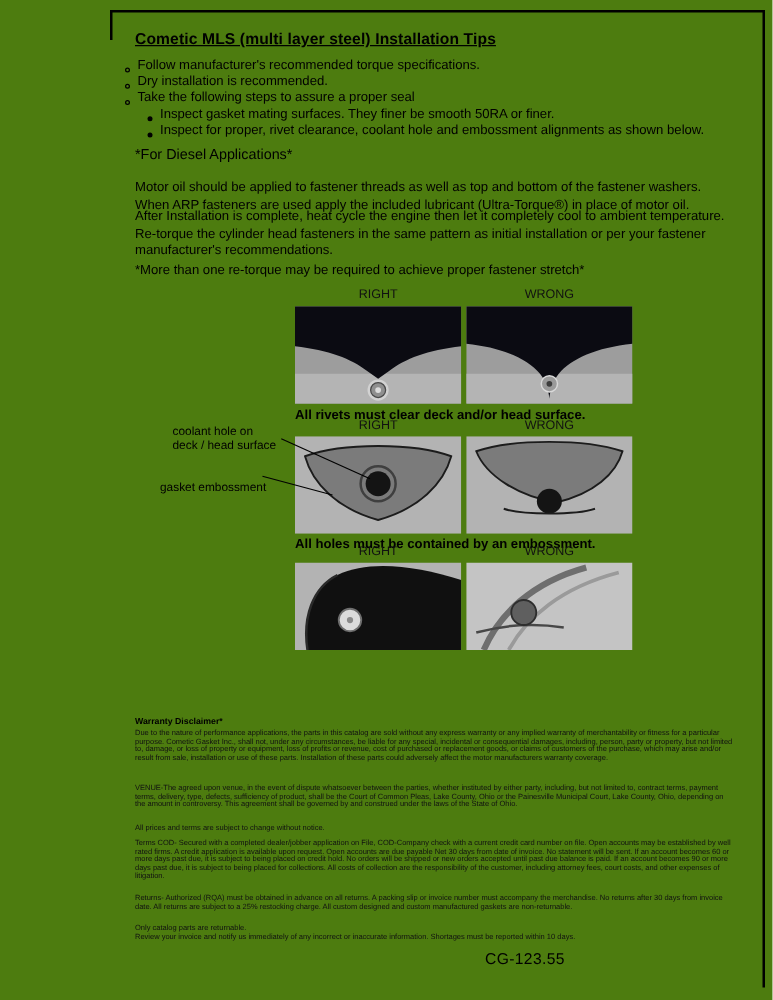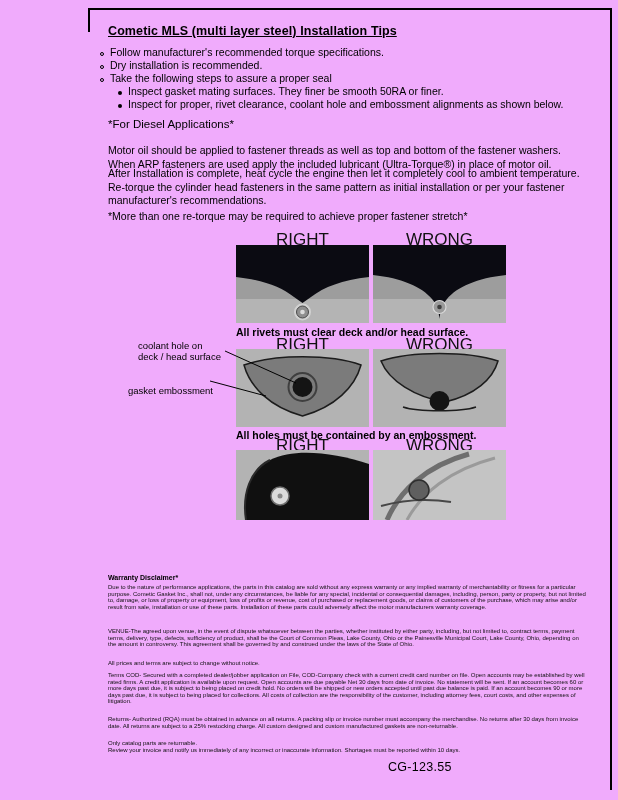--- a/index.html
+++ b/index.html
@@ -1,44 +1,44 @@
 <!DOCTYPE html>
 <html><head>
 <meta charset="utf-8">
 <style>
   * { box-sizing: border-box; margin: 0; padding: 0; }
   html,body { background:#ffffff; }
   .page {
     position: relative;
     width: 618px;
     height: 800px;
-    background: #f0abfc;
+    background: #4d7c0f;
     font-family: "Liberation Sans", sans-serif;
     color: #000;
     overflow: hidden;
   }
   .border-top   { position:absolute; left:88px;  top:8px;  width:524px; height:2px;  background:#000; }
   .border-right { position:absolute; left:610px; top:8px;  width:2px;   height:782px; background:#000; }
   .border-stub  { position:absolute; left:88px;  top:8px;  width:2px;   height:24px; background:#000; }
 
   .doc-title {
     position:absolute; left:108px; top:24px;
     font-size:12.5px; font-weight:bold; text-decoration:underline;
     letter-spacing:0.1px;
   }
-  .bullet { position:absolute; left:100px; display:flex; align-items:center; font-size:10.5px; line-height:12px; width:500px; }
+  .bullet { position:absolute; left:100px; display:flex; align-items:flex-end; font-size:10.5px; line-height:12px; width:500px; }
   .bullet.sub { left:118px; }
   .dot { flex:0 0 auto; width:4px; height:4px; border-radius:50%; margin:4px 6px 0 0; }
   .dot.open   { border:1px solid #000; background:transparent; }
   .dot.filled { background:#000; }
 
   .diesel-heading { position:absolute; left:108px; top:118px; font-size:11.5px; font-weight:normal; }
   .para { position:absolute; left:108px; width:482px; font-size:10.5px; line-height:13.5px; }
 
-  .dg-labels { position:absolute; left:236px; width:270px; display:flex; gap:4px; font-size:17px; color:#111;align-items:center; }
+  .dg-labels { position:absolute; left:236px; width:270px; display:flex; gap:4px; font-size:10px; color:#111;align-items:center; }
   .dg-labels span { flex:0 0 133px; text-align:center; }
   .dg-panels { position:absolute; left:236px; width:270px; display:flex; gap:4px; }
   .dg-panels svg { display:block; }
   .dg-caption { position:absolute; left:236px; width:262px; font-size:10.5px; line-height:12.5px;font-weight:bold; }
 
   .anno { position:absolute; font-size:9.5px; line-height:11px; color:#000; }
   .anno.coolant { left:138px; top:340px; width:86px; }
   .anno.emboss  { left:118px; top:385px; width:92px;margin-left:10px; }
 
   .leader-overlay { position:absolute; left:0; top:0; width:618px; height:800px; pointer-events:none; }

